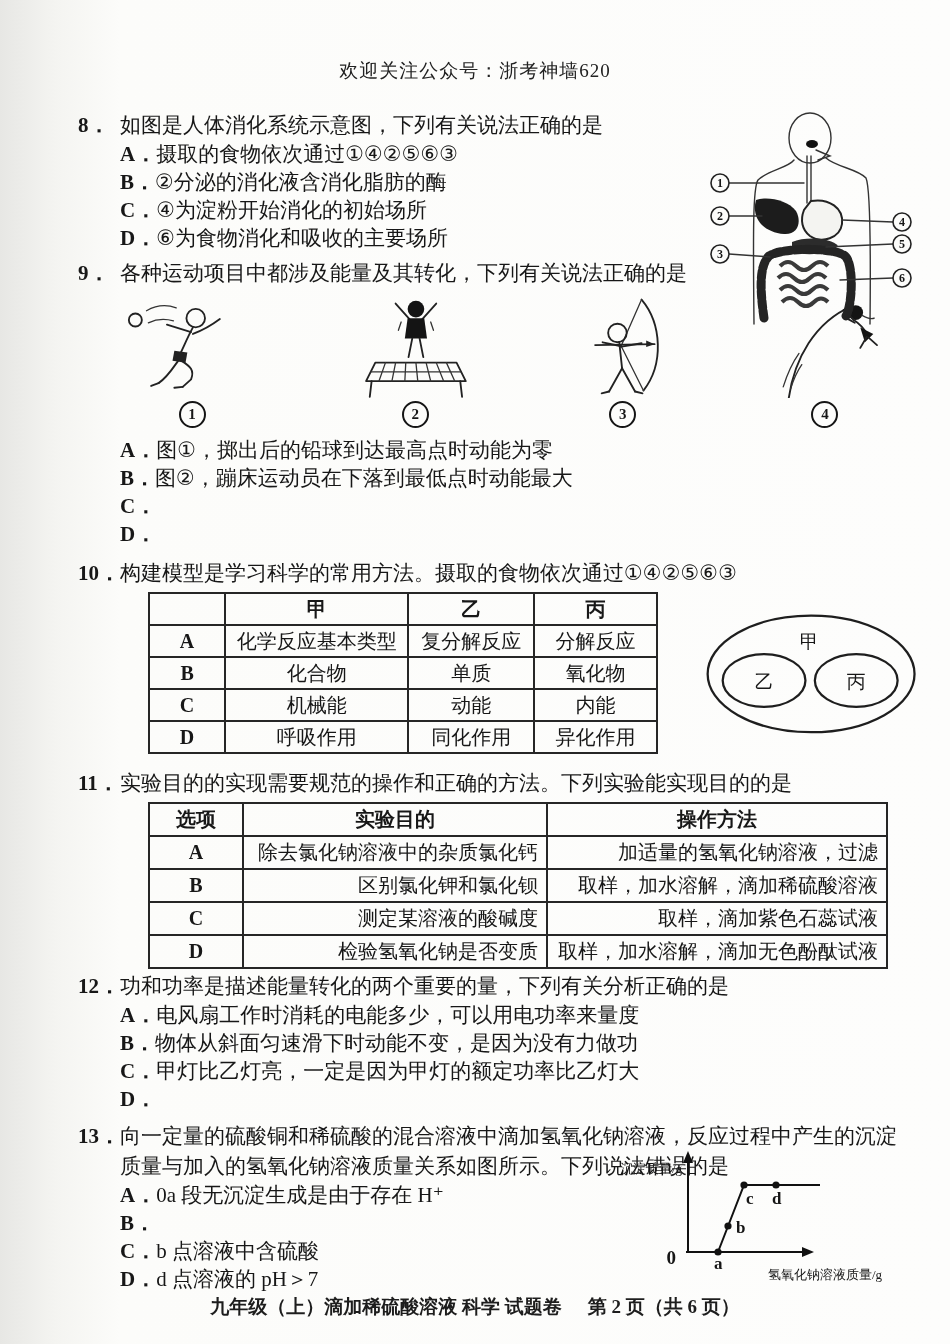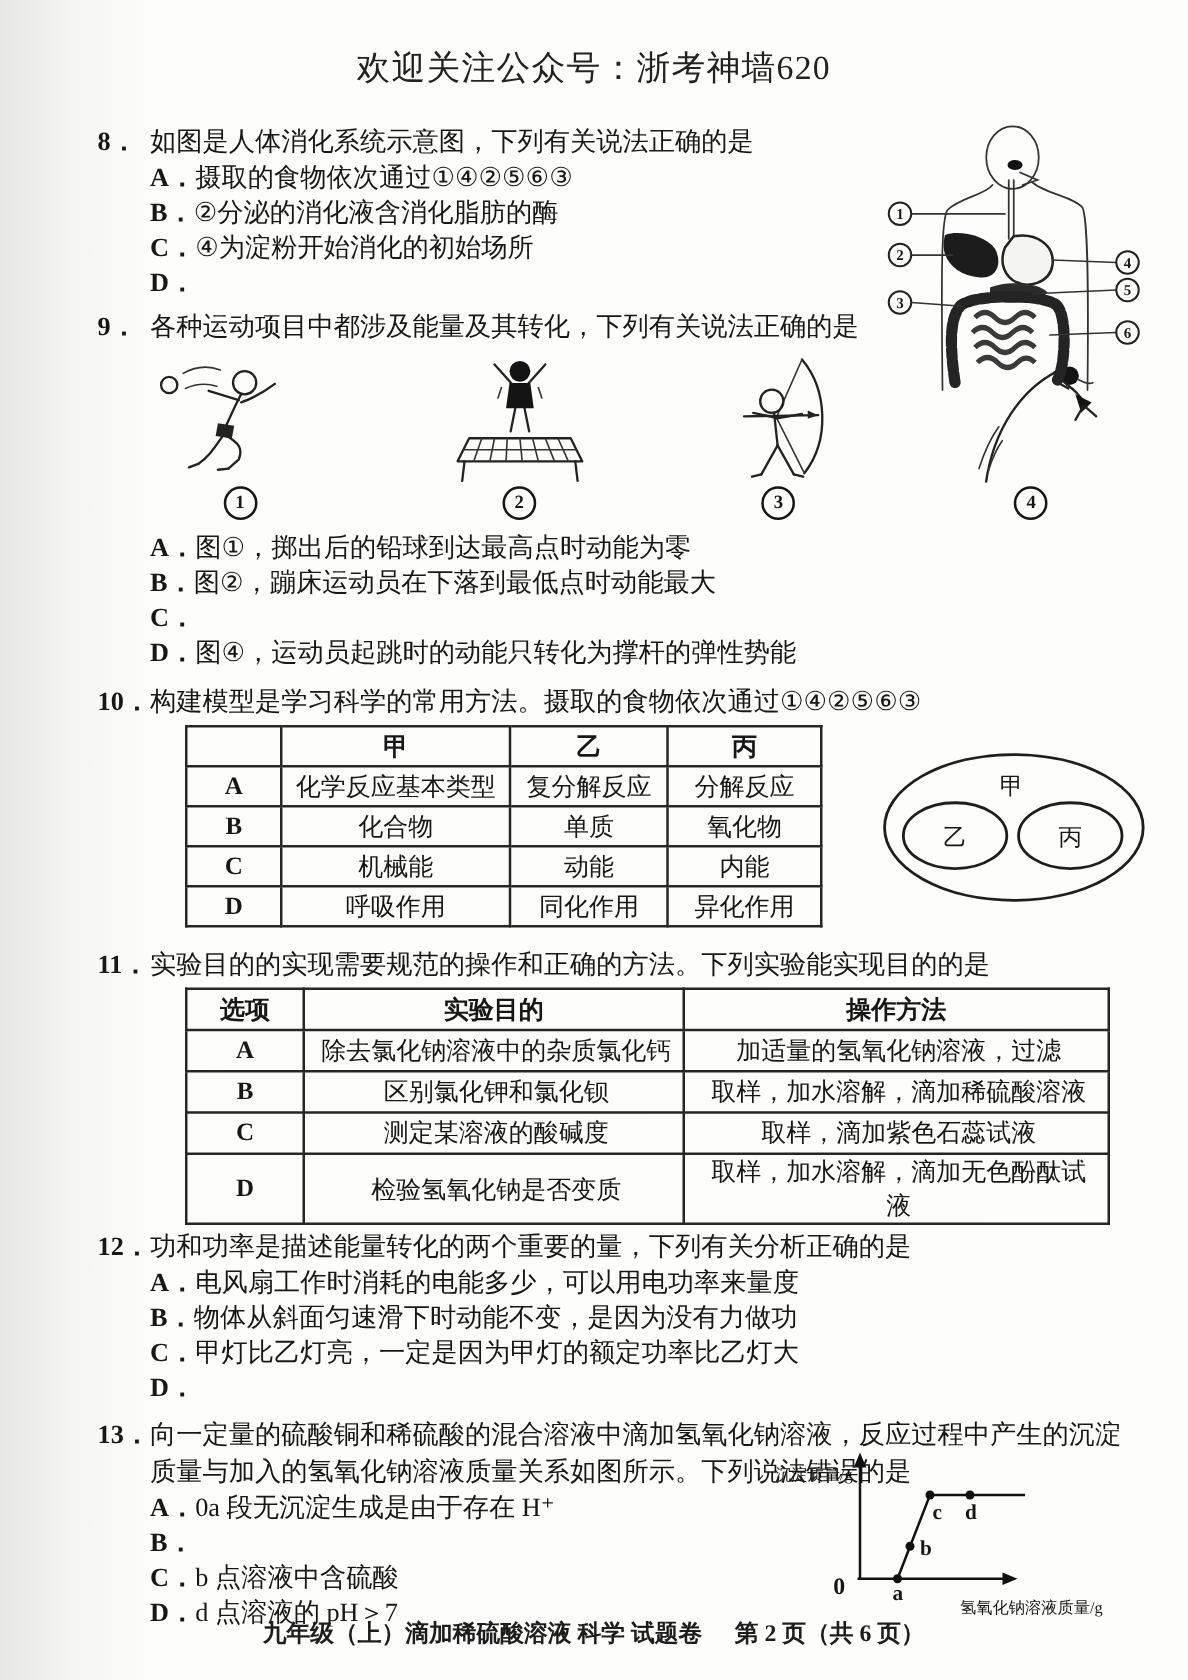--- a/index.html
+++ b/index.html
@@ -5,21 +5,21 @@
   html,body{margin:0;padding:0;}
   body{
     width:950px;height:1344px;position:relative;
     background:#fbfbf9;color:#171717;
     font-family:"Liberation Serif","DejaVu Serif","DejaVu Sans",serif;
   }
   .page{
     position:relative;width:950px;height:1344px;overflow:hidden;
     background:linear-gradient(90deg,#e7e7e4 0px,#f4f4f1 55px,#fcfcfa 120px,#fdfdfc 100%);
   }
-  .header{text-align:center;padding-top:36px;font-size:27px;letter-spacing:1px;color:#222;}
+  .header{text-align:center;padding-top:58px;font-size:19px;letter-spacing:1px;color:#222;}
   .q{margin-left:78px;margin-right:30px;font-size:21px;}
   .q8{margin-top:26px;position:relative;}
   .q9{margin-top:6px;}
   .q10{margin-top:10px;}
   .q11{margin-top:14px;}
   .q12{margin-top:2px;}
   .q13{margin-top:8px;position:relative;}
   .qline{display:flex;line-height:30px;}
   .qnum{font-weight:bold;min-width:42px;white-space:pre;}
   .qstem{flex:1;}
@@ -31,21 +31,21 @@
   .fig-item{display:flex;flex-direction:column;align-items:center;}
   .circled{width:23px;height:23px;border:2px solid #151515;border-radius:50%;
     display:flex;align-items:center;justify-content:center;
     font-size:15px;font-weight:bold;margin-top:3px;background:transparent;}
   .q10-row{display:flex;align-items:center;margin-top:4px;}
   table{border-collapse:collapse;margin-left:70px;}
   th,td{border:2px solid #262626;text-align:center;font-size:20px;padding:0 8px;height:30px;font-weight:normal;}
   th{font-weight:bold;}
   .t11 th{height:31px;}
   .t11 td{height:28px;}
-  .t11 td.left{text-align:center;padding-left:12px;}
+  .t11 td.left{text-align:right;}
   .c0{width:62px;}.c1{width:178px;}.c2{width:116px;}.c3{width:112px;}
   .d0{width:76px;}.d1{width:286px;}.d2{width:322px;}
   .venn{margin-left:44px;}
   .graph{position:absolute;top:26px;right:2px;}
   .footer{position:absolute;left:0;right:0;bottom:24px;display:flex;justify-content:center;gap:26px;
     font-size:19px;font-weight:bold;color:#1d1d1d;}
   .ink{stroke:#222;fill:none;stroke-width:2;stroke-linecap:round;stroke-linejoin:round;}
   .ink-thin{stroke:#333;fill:none;stroke-width:1.4;stroke-linecap:round;}
   svg text{fill:#161616;}
 </style>
@@ -70,20 +70,21 @@
     <div class="opt">
         <span class="olabel">B．</span>
         <span class="otext">②分泌的消化液含消化脂肪的酶</span>
       </div>
     <div class="opt">
         <span class="olabel">C．</span>
         <span class="otext">④为淀粉开始消化的初始场所</span>
       </div>
     <div class="opt">
         <span class="olabel">D．</span>
+        <span class="otext">⑥为食物消化和吸收的主要场所</span>
       </div>
 
     <svg class="digestive" width="230" height="215" viewBox="0 0 230 215">
 
       <ellipse class="ink-thin" cx="114" cy="28" rx="21" ry="25"></ellipse>
       <path class="ink-thin" d="M120,40 L134,46 L122,50"></path>
       <path class="ink-thin" d="M98,50 C92,58 72,60 62,70 C57,77 57,120 58,214"></path>
       <path class="ink-thin" d="M130,48 C140,57 162,59 170,68 C174,77 175,120 174,214"></path>
 
       <ellipse cx="116" cy="34" rx="6" ry="4" fill="#111"></ellipse>
@@ -225,21 +226,20 @@
       </div>
     <div class="opt">
         <span class="olabel">B．</span>
         <span class="otext">图②，蹦床运动员在下落到最低点时动能最大</span>
       </div>
     <div class="opt">
         <span class="olabel">C．</span>
       </div>
     <div class="opt">
         <span class="olabel">D．</span>
-        <span class="otext">图④，运动员起跳时的动能只转化为撑杆的弹性势能</span>
       </div>
   </div>
 
   <div class="q q10">
     <div class="qline">
       <span class="qnum">10．</span>
       <span class="qstem">构建模型是学习科学的常用方法。摄取的食物依次通过①④②⑤⑥③</span>
     </div>
     <div class="q10-row">
       <table class="t10">

